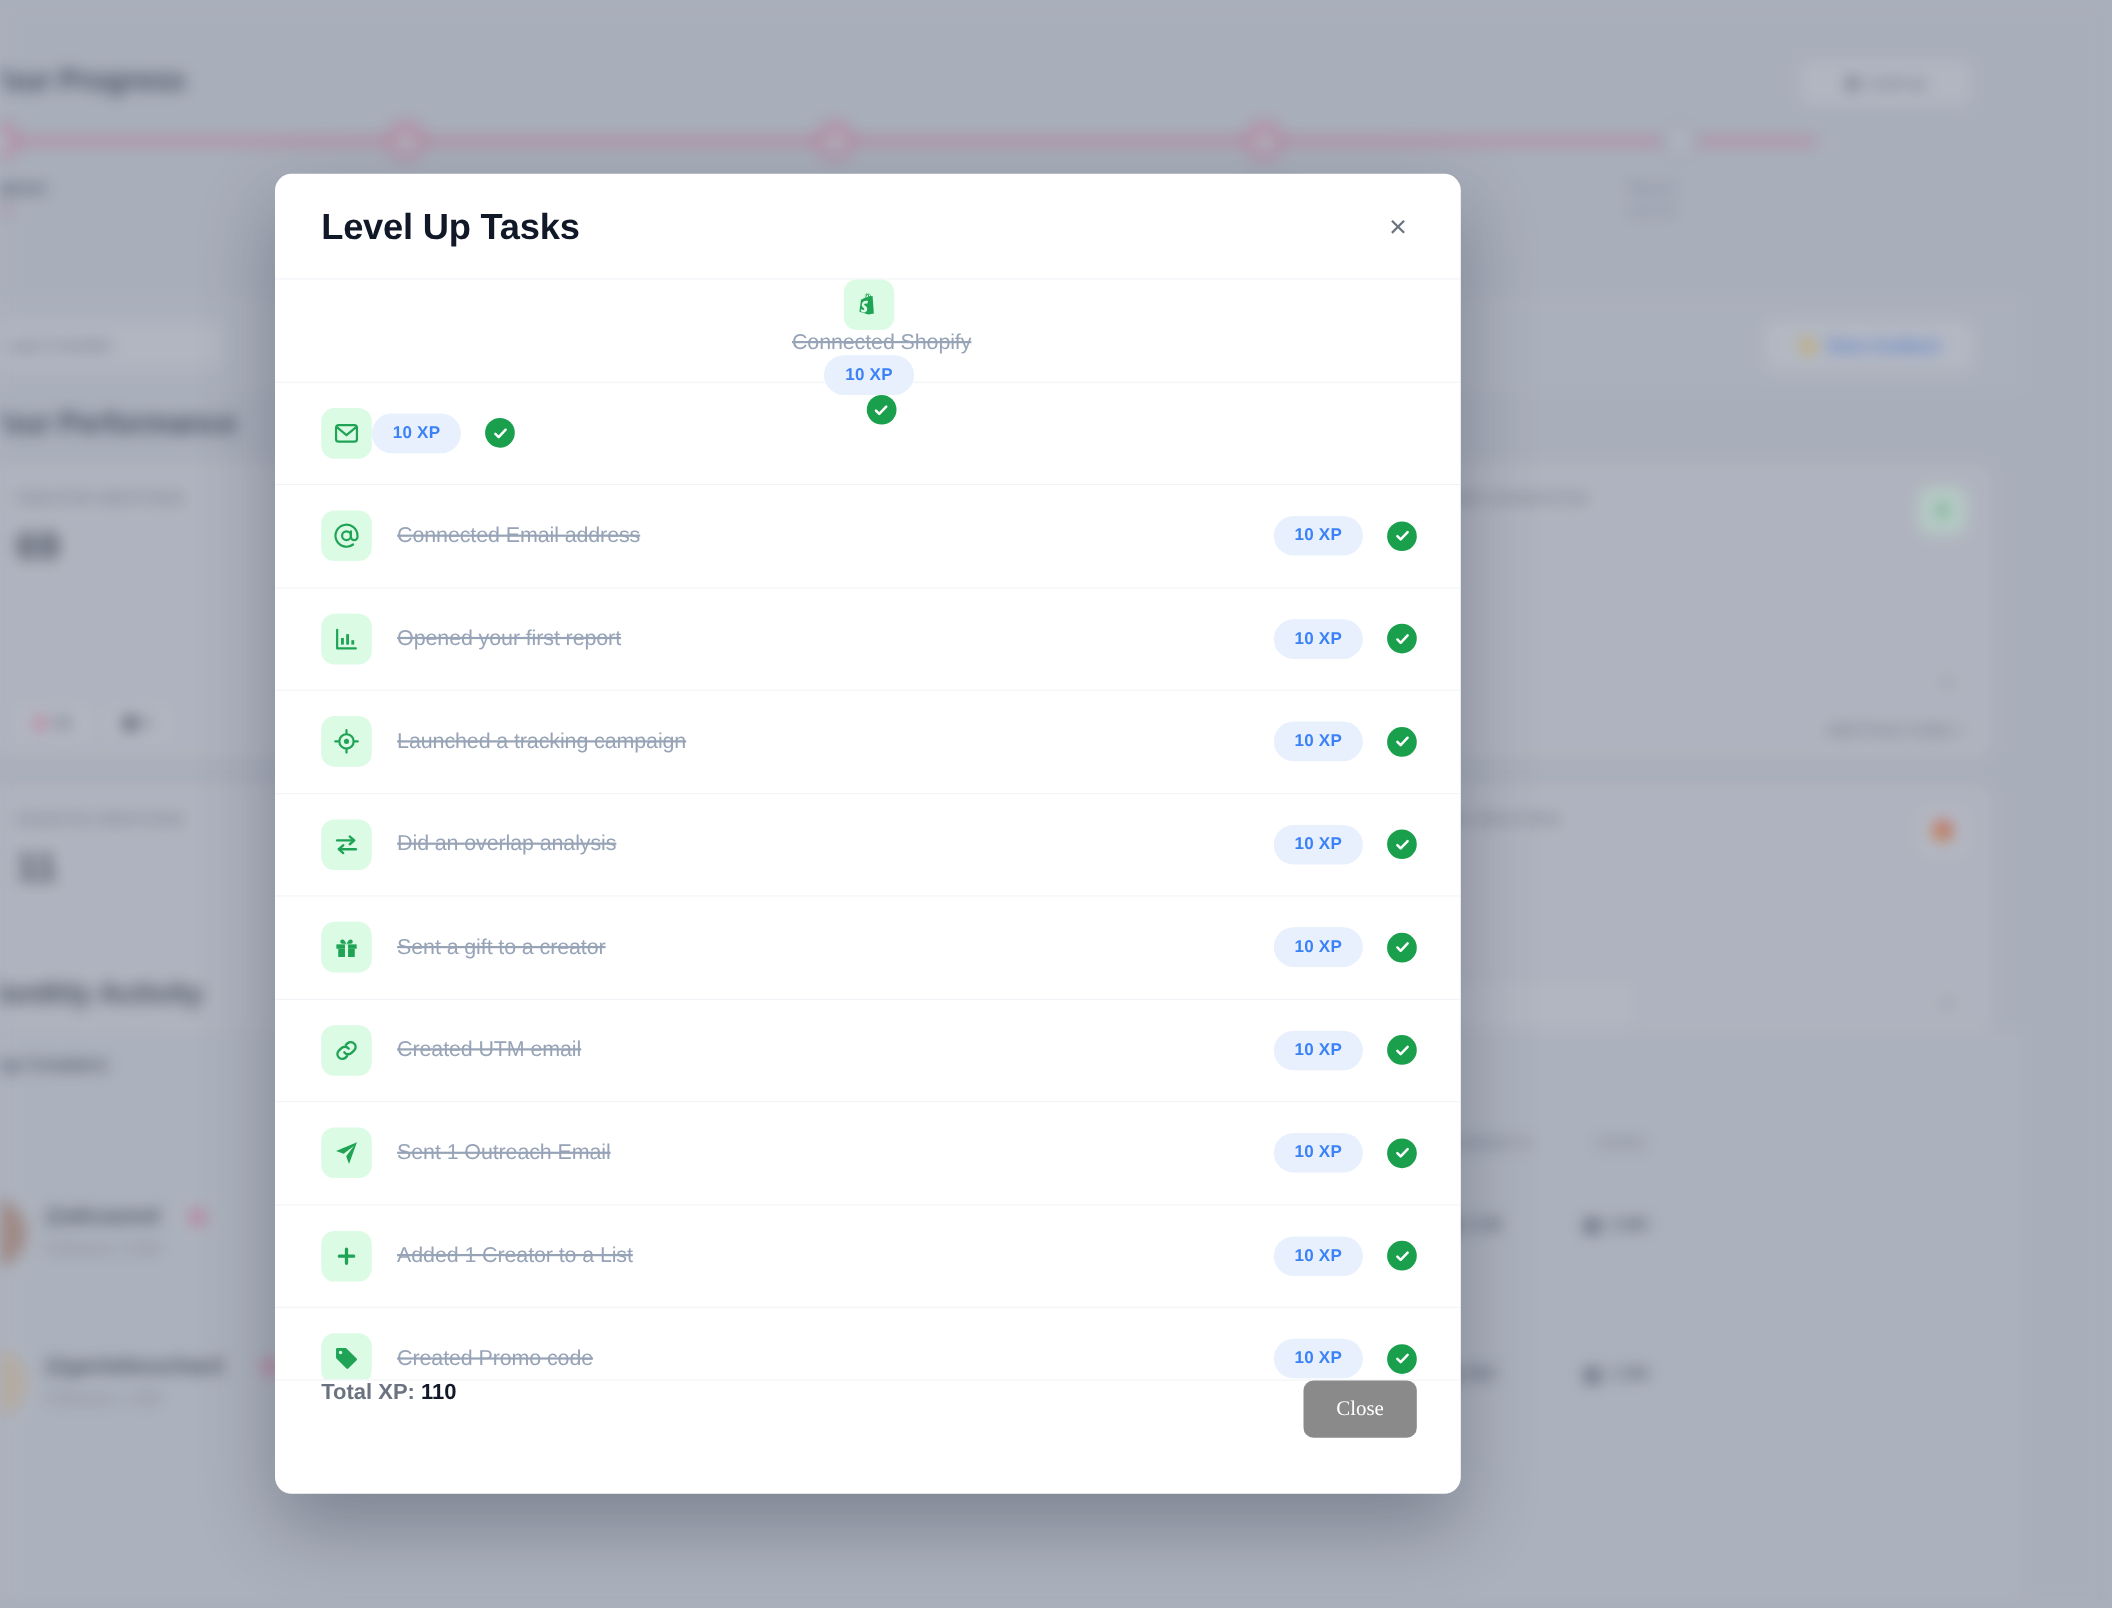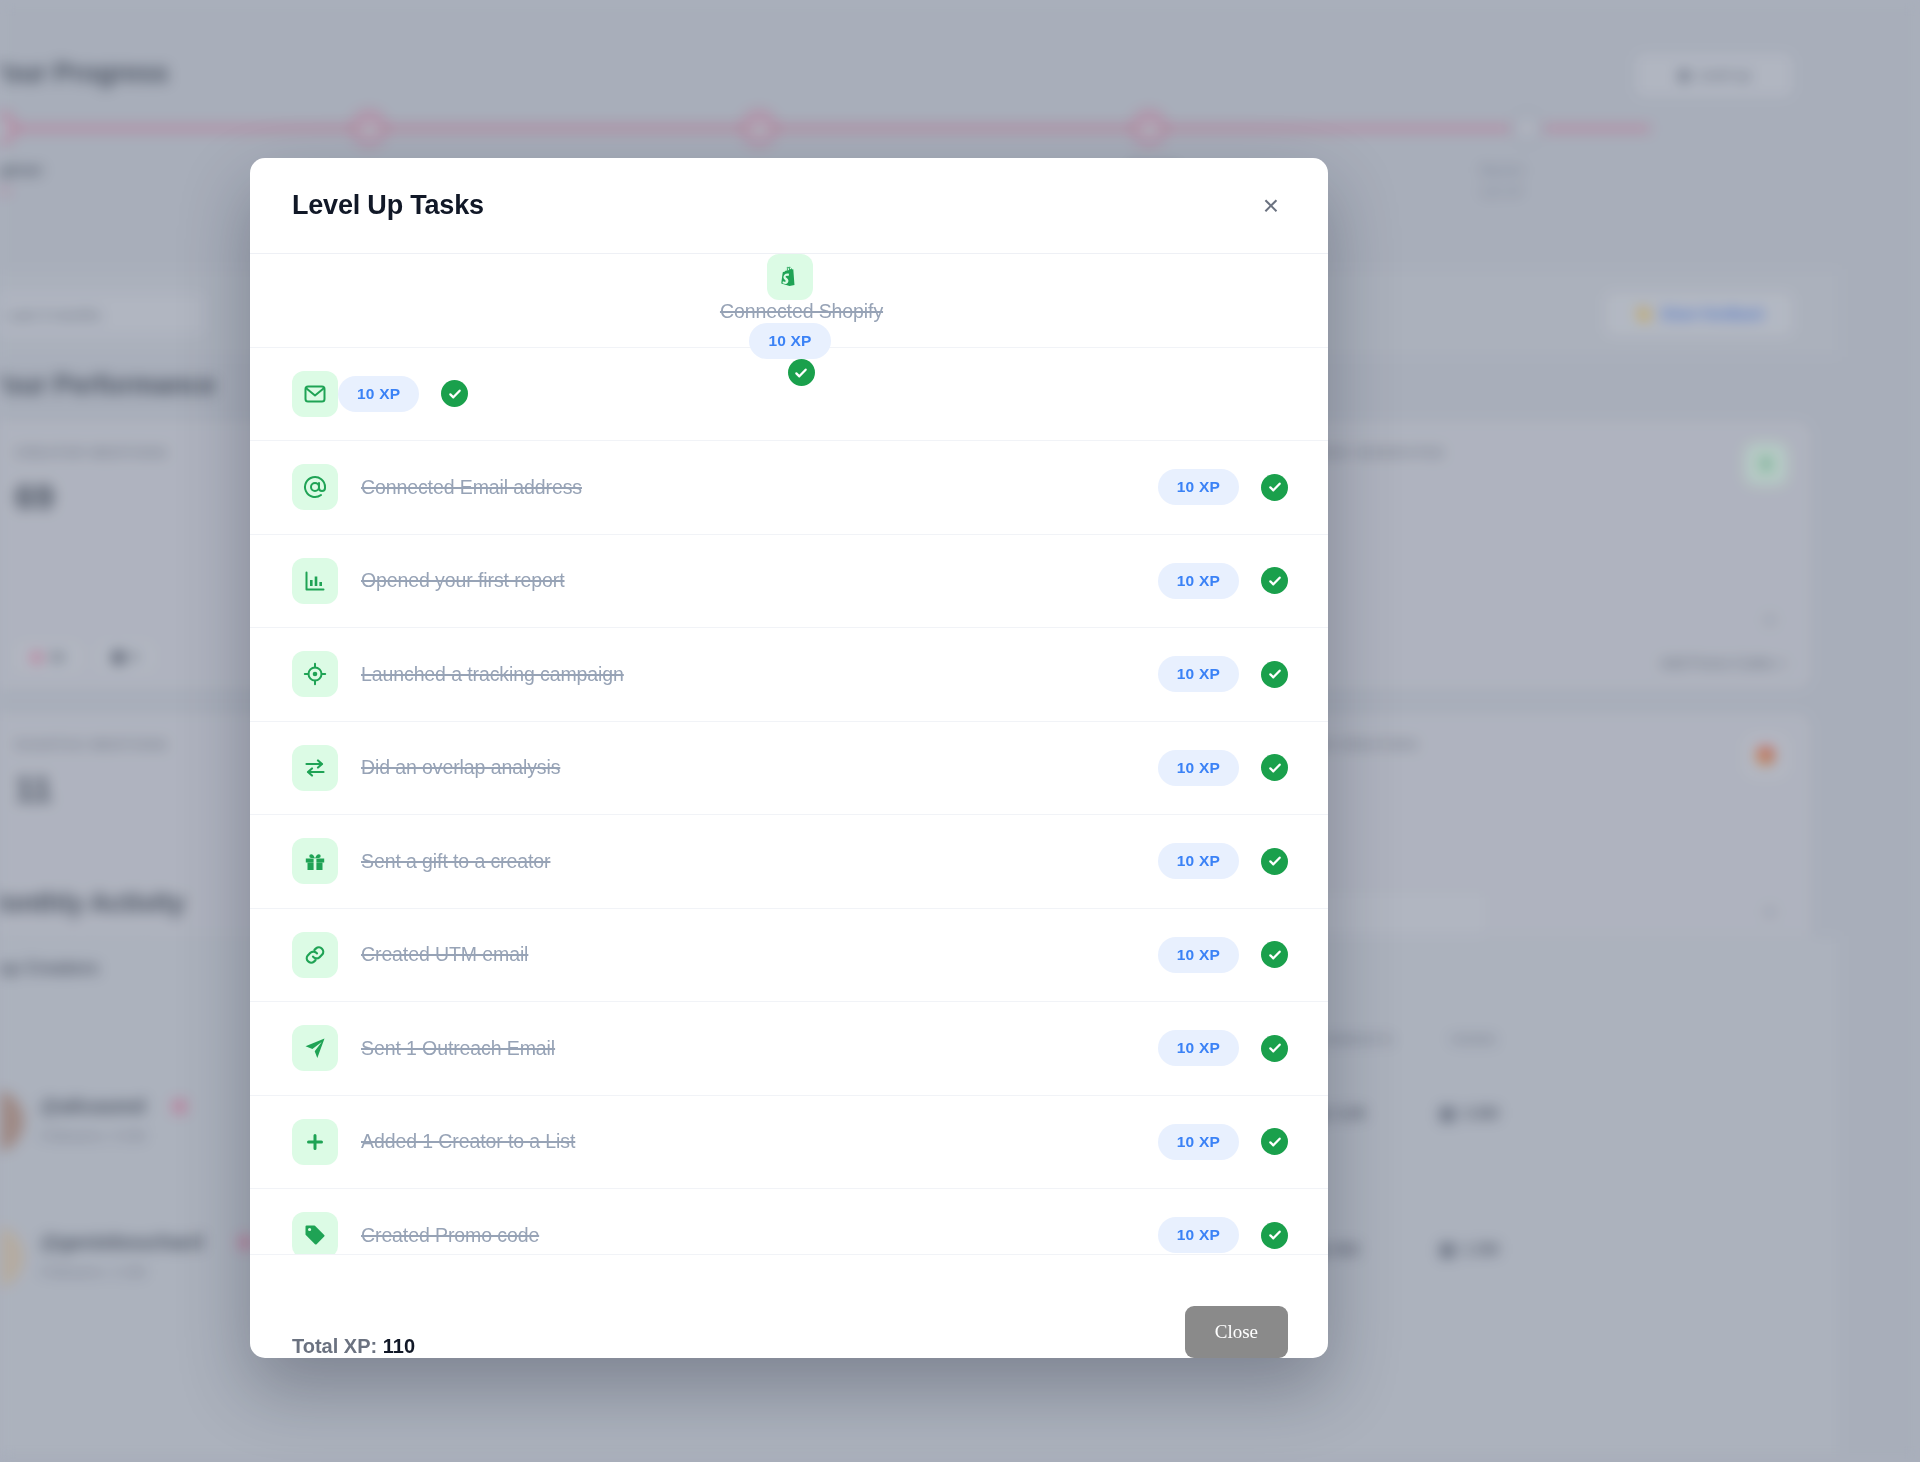--- a/index.html
+++ b/index.html
@@ -162,21 +162,21 @@
     box-shadow: 0 30px 70px rgba(15,23,42,0.30);
     display: flex; flex-direction: column;
     overflow: hidden;
   }
 
   #modal-head {
     height: 95px; flex: 0 0 95px;
     display: flex; align-items: center; justify-content: space-between;
     padding: 0 40px 0 42px;
   }
-  #modal-title { font-size: 27px; font-weight: bold; color: #111827; letter-spacing: -0.2px; }
+  #modal-title { font-size: 33px; font-weight: bold; color: #111827; letter-spacing: -0.2px; }
   #close-x {
     font-size: 28px; line-height: 1; color: #6b7280; cursor: pointer;
     width: 34px; height: 34px; display: flex; align-items: center; justify-content: center;
     font-weight: 500;
   }
 
   #task-list { flex: 1 1 auto; overflow: hidden; }
 
   .task-row {
     height: 93.5px;
@@ -213,21 +213,21 @@
   .check {
     flex: 0 0 auto; margin-left: 22px;
     width: 27px; height: 27px; border-radius: 50%;
     background: #1aa04c;
     display: flex; align-items: center; justify-content: center;
   }
   .check svg { width: 16px; height: 16px; display: block; }
 
   #modal-foot {
     flex: 0 0 104px; height: 104px;
-    display: flex; align-items: flex-end; justify-content: space-between;
+    display: flex; align-items: flex-start; justify-content: space-between;
     padding: 0 40px 0 42px;
     border-top: 1px solid #f1f3f7;
   }
   #total-xp { font-size: 20px; color: #6b7280; font-weight: bold; }
   #total-xp b { color: #111827; }
   #close-btn {
     background: #8a8a8a; color: #ffffff;
     border: none; border-radius: 9px;
     font-size: 19px; font-family: Liberation Serif, serif;
     padding: 15px 30px; cursor: pointer;

